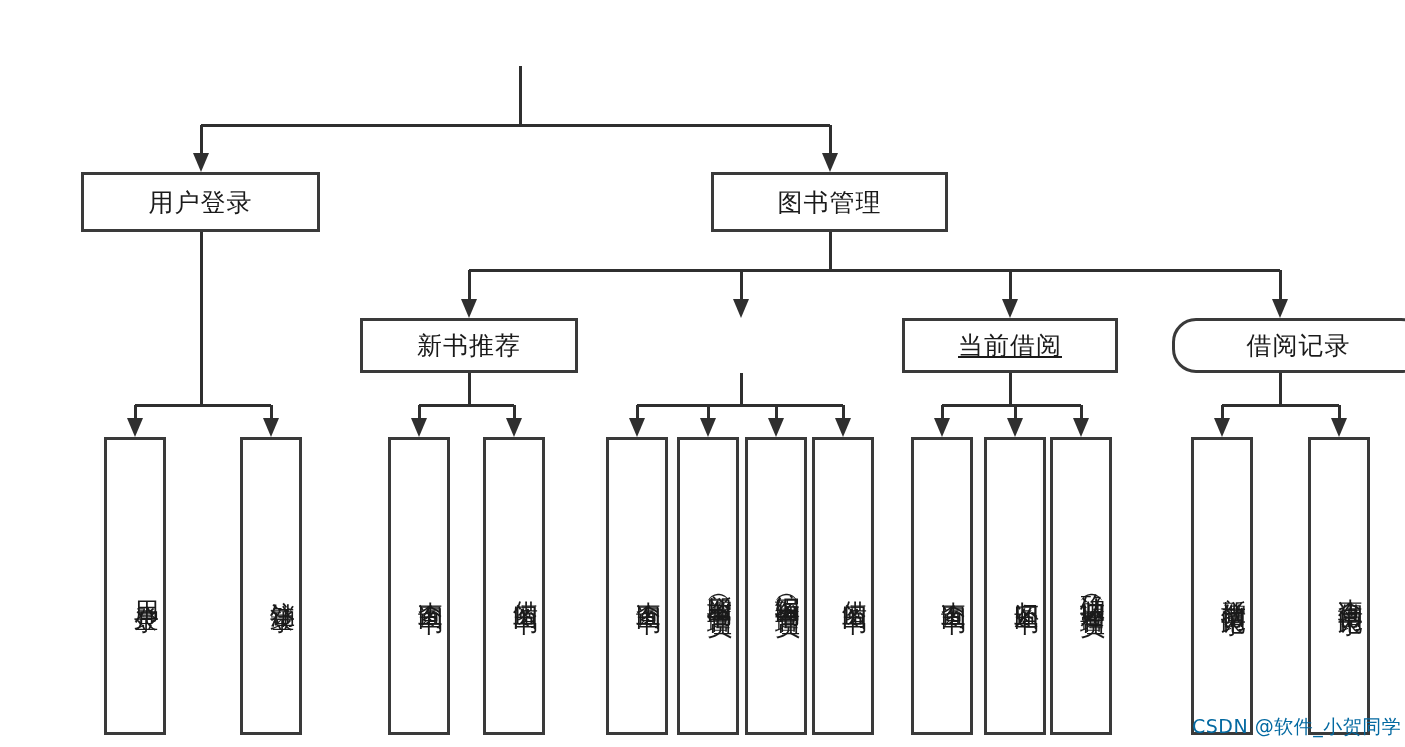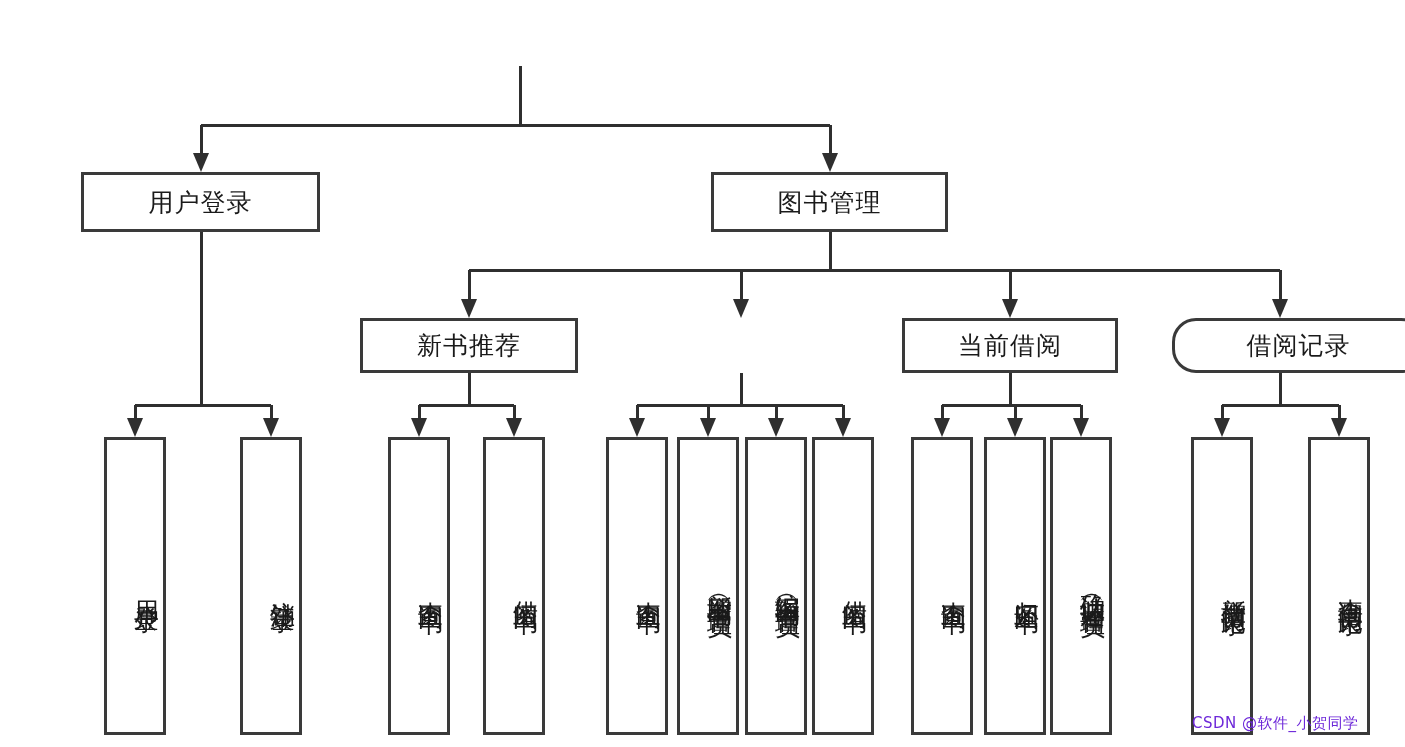--- a/index.html
+++ b/index.html
@@ -53,22 +53,22 @@
   .arrow {
     position: absolute;
     width: 0;
     height: 0;
     border-left: 8px solid transparent;
     border-right: 8px solid transparent;
     border-top: 19px solid #2f2f2f;
   }
   #watermark {
     position: absolute;
-    color: #6d28d9;
-    font-size: 15px;
+    color: #0369a1;
+    font-size: 19px;
     letter-spacing: 0.5px;
     white-space: nowrap;
     pointer-events: none;
   }
 </style>
 </head>
 <body>
 
 <div id="canvas">
 
@@ -76,21 +76,21 @@
   <div class="node horiz" id="n-l2-0" style="left: 81px; top: 172px; width: 239px; height: 60px;">
     <span>用户登录</span>
   </div>
   <div class="node horiz" id="n-l2-1" style="left: 711px; top: 172px; width: 237px; height: 60px;">
     <span>图书管理</span>
   </div>
 
   <div class="node horiz" id="n-l3-0" style="left: 360px; top: 318px; width: 218px; height: 55px;">
     <span>新书推荐</span>
   </div>
-  <div class="node horiz" id="n-l3-2" style="left: 902px; top: 318px; width: 216px; height: 55px;">
+  <div class="node horiz" id="n-l3-2" style="left: 902px; top: 318px; width: 216px; height: 55px; text-decoration: underline;">
     <span>当前借阅</span>
   </div>
   <div class="node horiz" id="n-l3-3" style="left: 1172px; top: 318px; width: 253px; height: 55px; border-radius: 24px;">
     <span>借阅记录</span>
   </div>
 
   <div class="node vert" id="n-lf-0" style="left: 104px; top: 437px; width: 62px; height: 298px;">
     <span>用户登录</span>
   </div>
   <div class="node vert" id="n-lf-1" style="left: 240px; top: 437px; width: 62px; height: 298px;">

